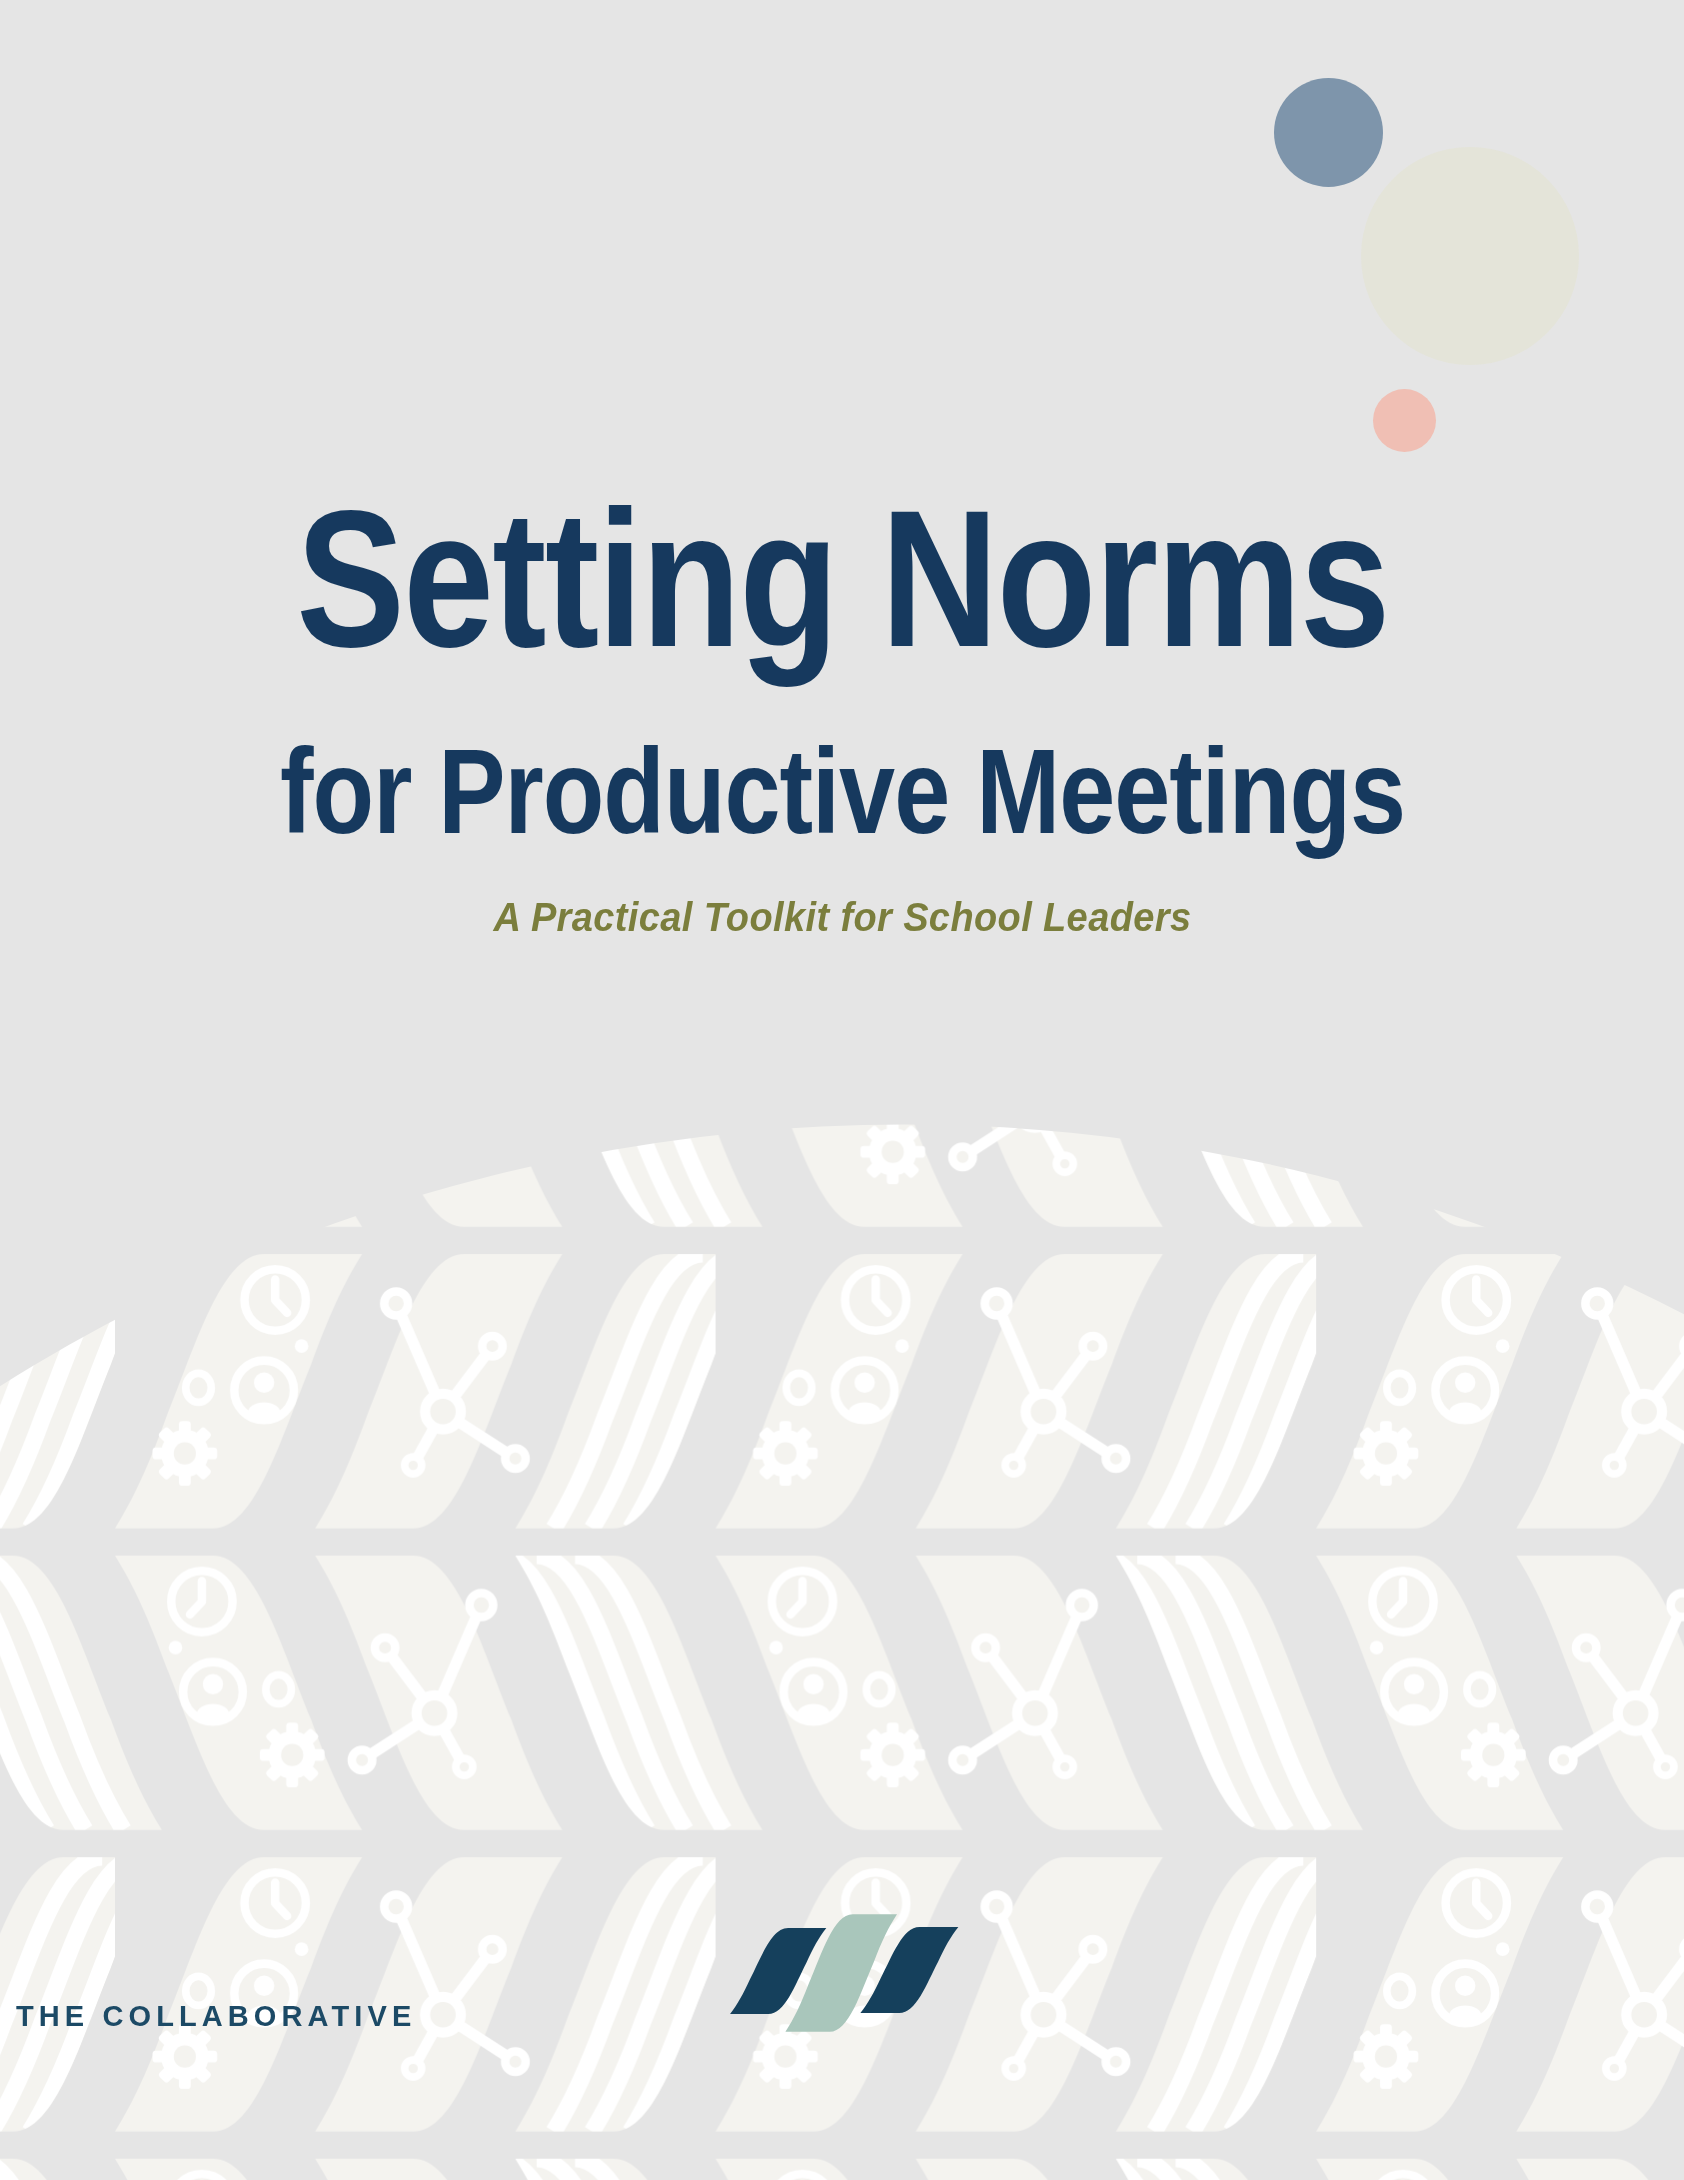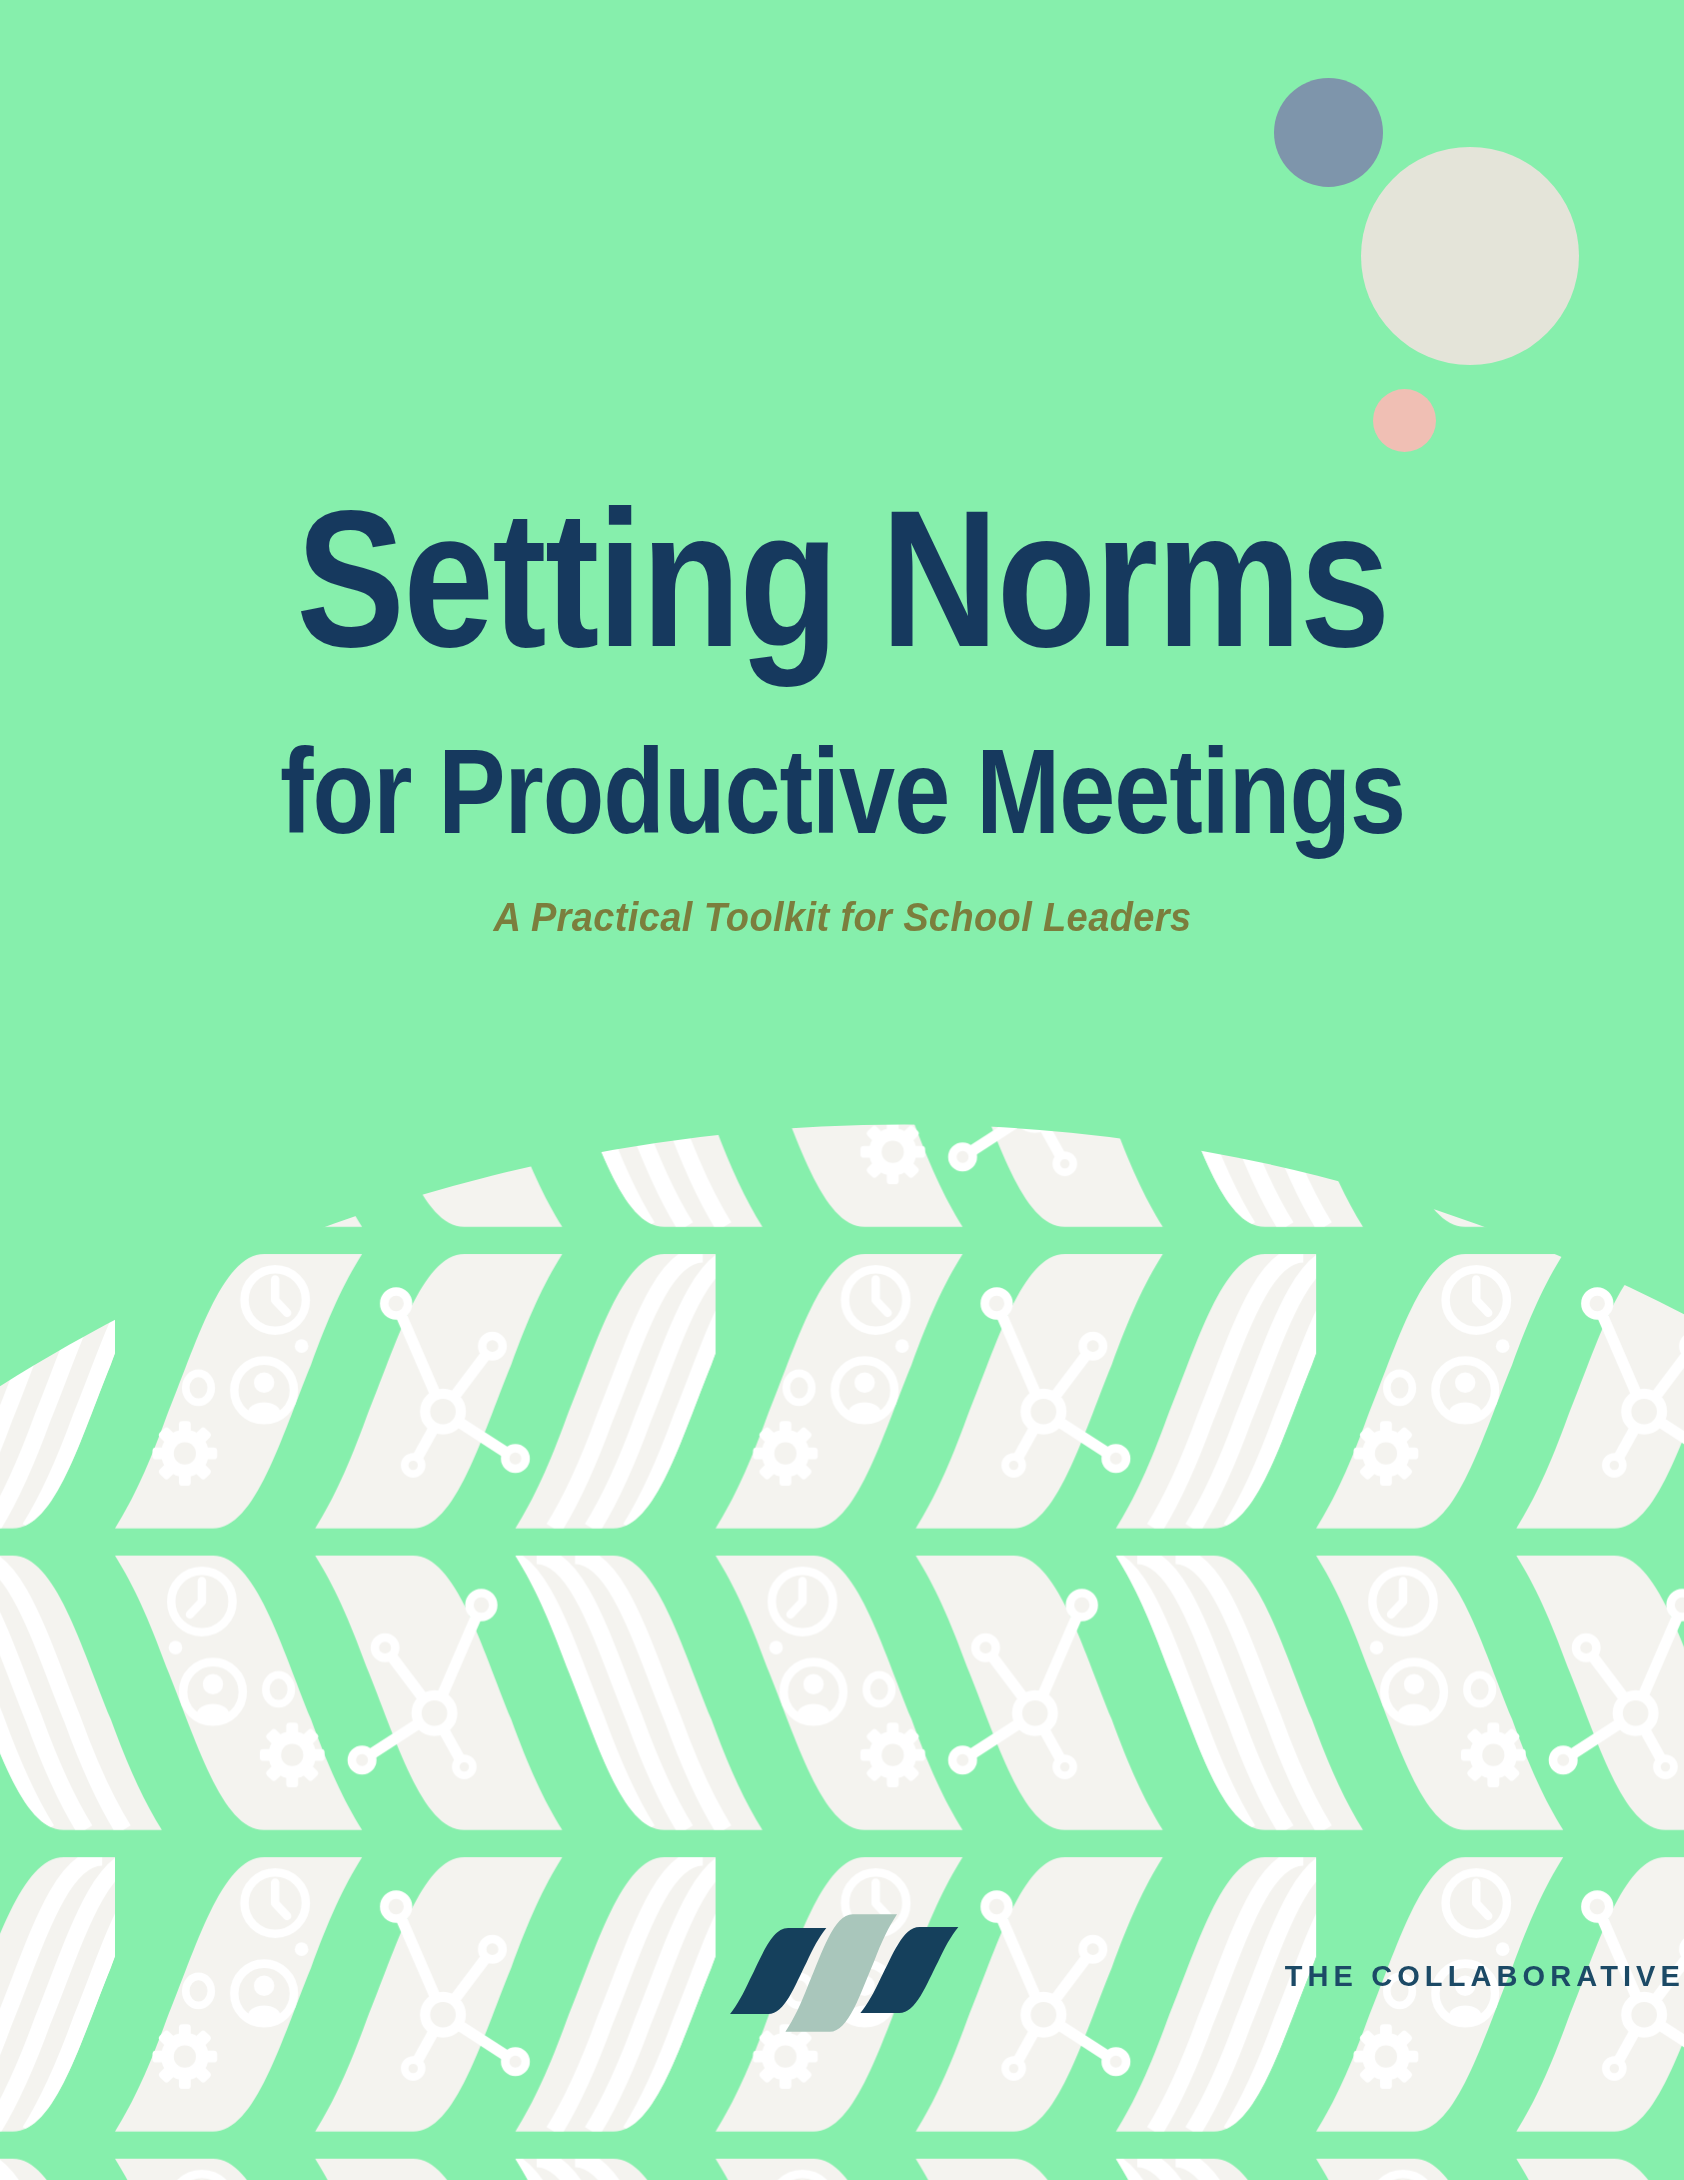--- a/index.html
+++ b/index.html
@@ -12,21 +12,21 @@
     --circle-beige:#e4e4d9;
     --circle-pink:#f0bfb4;
     --pattern-leaf:#f4f3ef;
   }
   *{margin:0;padding:0;box-sizing:border-box;}
   html,body{background:#fff;}
   body{
     width:1685px;height:2181px;position:relative;overflow:hidden;
     font-family:"Liberation Sans", sans-serif;
   }
-  .page{position:absolute;inset:0;background:#86efac;}
+  .page{position:absolute;inset:0;background:#e5e5e5;}
   .bg-svg{position:absolute;left:0;top:0;width:1685px;height:2181px;display:block;}
   .pat-leaf{color:var(--pattern-leaf);}
   .deco-circle{position:absolute;border-radius:50%;}
   .c-blue{left:1274px;top:78px;width:109px;height:109px;background:var(--circle-blue);}
   .c-beige{left:1361px;top:147px;width:218px;height:218px;background:var(--circle-beige);}
   .c-pink{left:1373px;top:389px;width:63px;height:63px;background:var(--circle-pink);}
   .title-line1{
     position:absolute;left:0;right:0;top:482px;text-align:center;
     font-size:194px;font-weight:700;letter-spacing:-0.01em;line-height:1.0;
     color:var(--title-navy);transform:scaleX(0.84);transform-origin:50% 50%;
@@ -38,21 +38,21 @@
     color:var(--title-navy);transform:scaleX(0.84);transform-origin:50% 50%;
     white-space:nowrap;
   }
   .subtitle{
     position:absolute;left:0;right:0;top:895px;text-align:center;
     font-size:40px;font-style:italic;font-weight:600;letter-spacing:0.01em;
     color:var(--subtitle-olive);transform:scaleX(0.95);transform-origin:50% 50%;
     white-space:nowrap;
   }
   .wordmark{
-    position:absolute;left:0;right:0;top:1960px;text-align:right;
+    position:absolute;left:0;right:0;top:2000px;text-align:left;
     font-size:29px;font-weight:700;letter-spacing:5.1px;
     color:var(--wordmark-navy);white-space:nowrap;margin-left:16px;
   }
 </style>
 </head>
 <body>
 
 <div class="page">
 
   <svg class="bg-svg" viewBox="0 0 1978 2560" xmlns="http://www.w3.org/2000/svg" aria-hidden="true">

